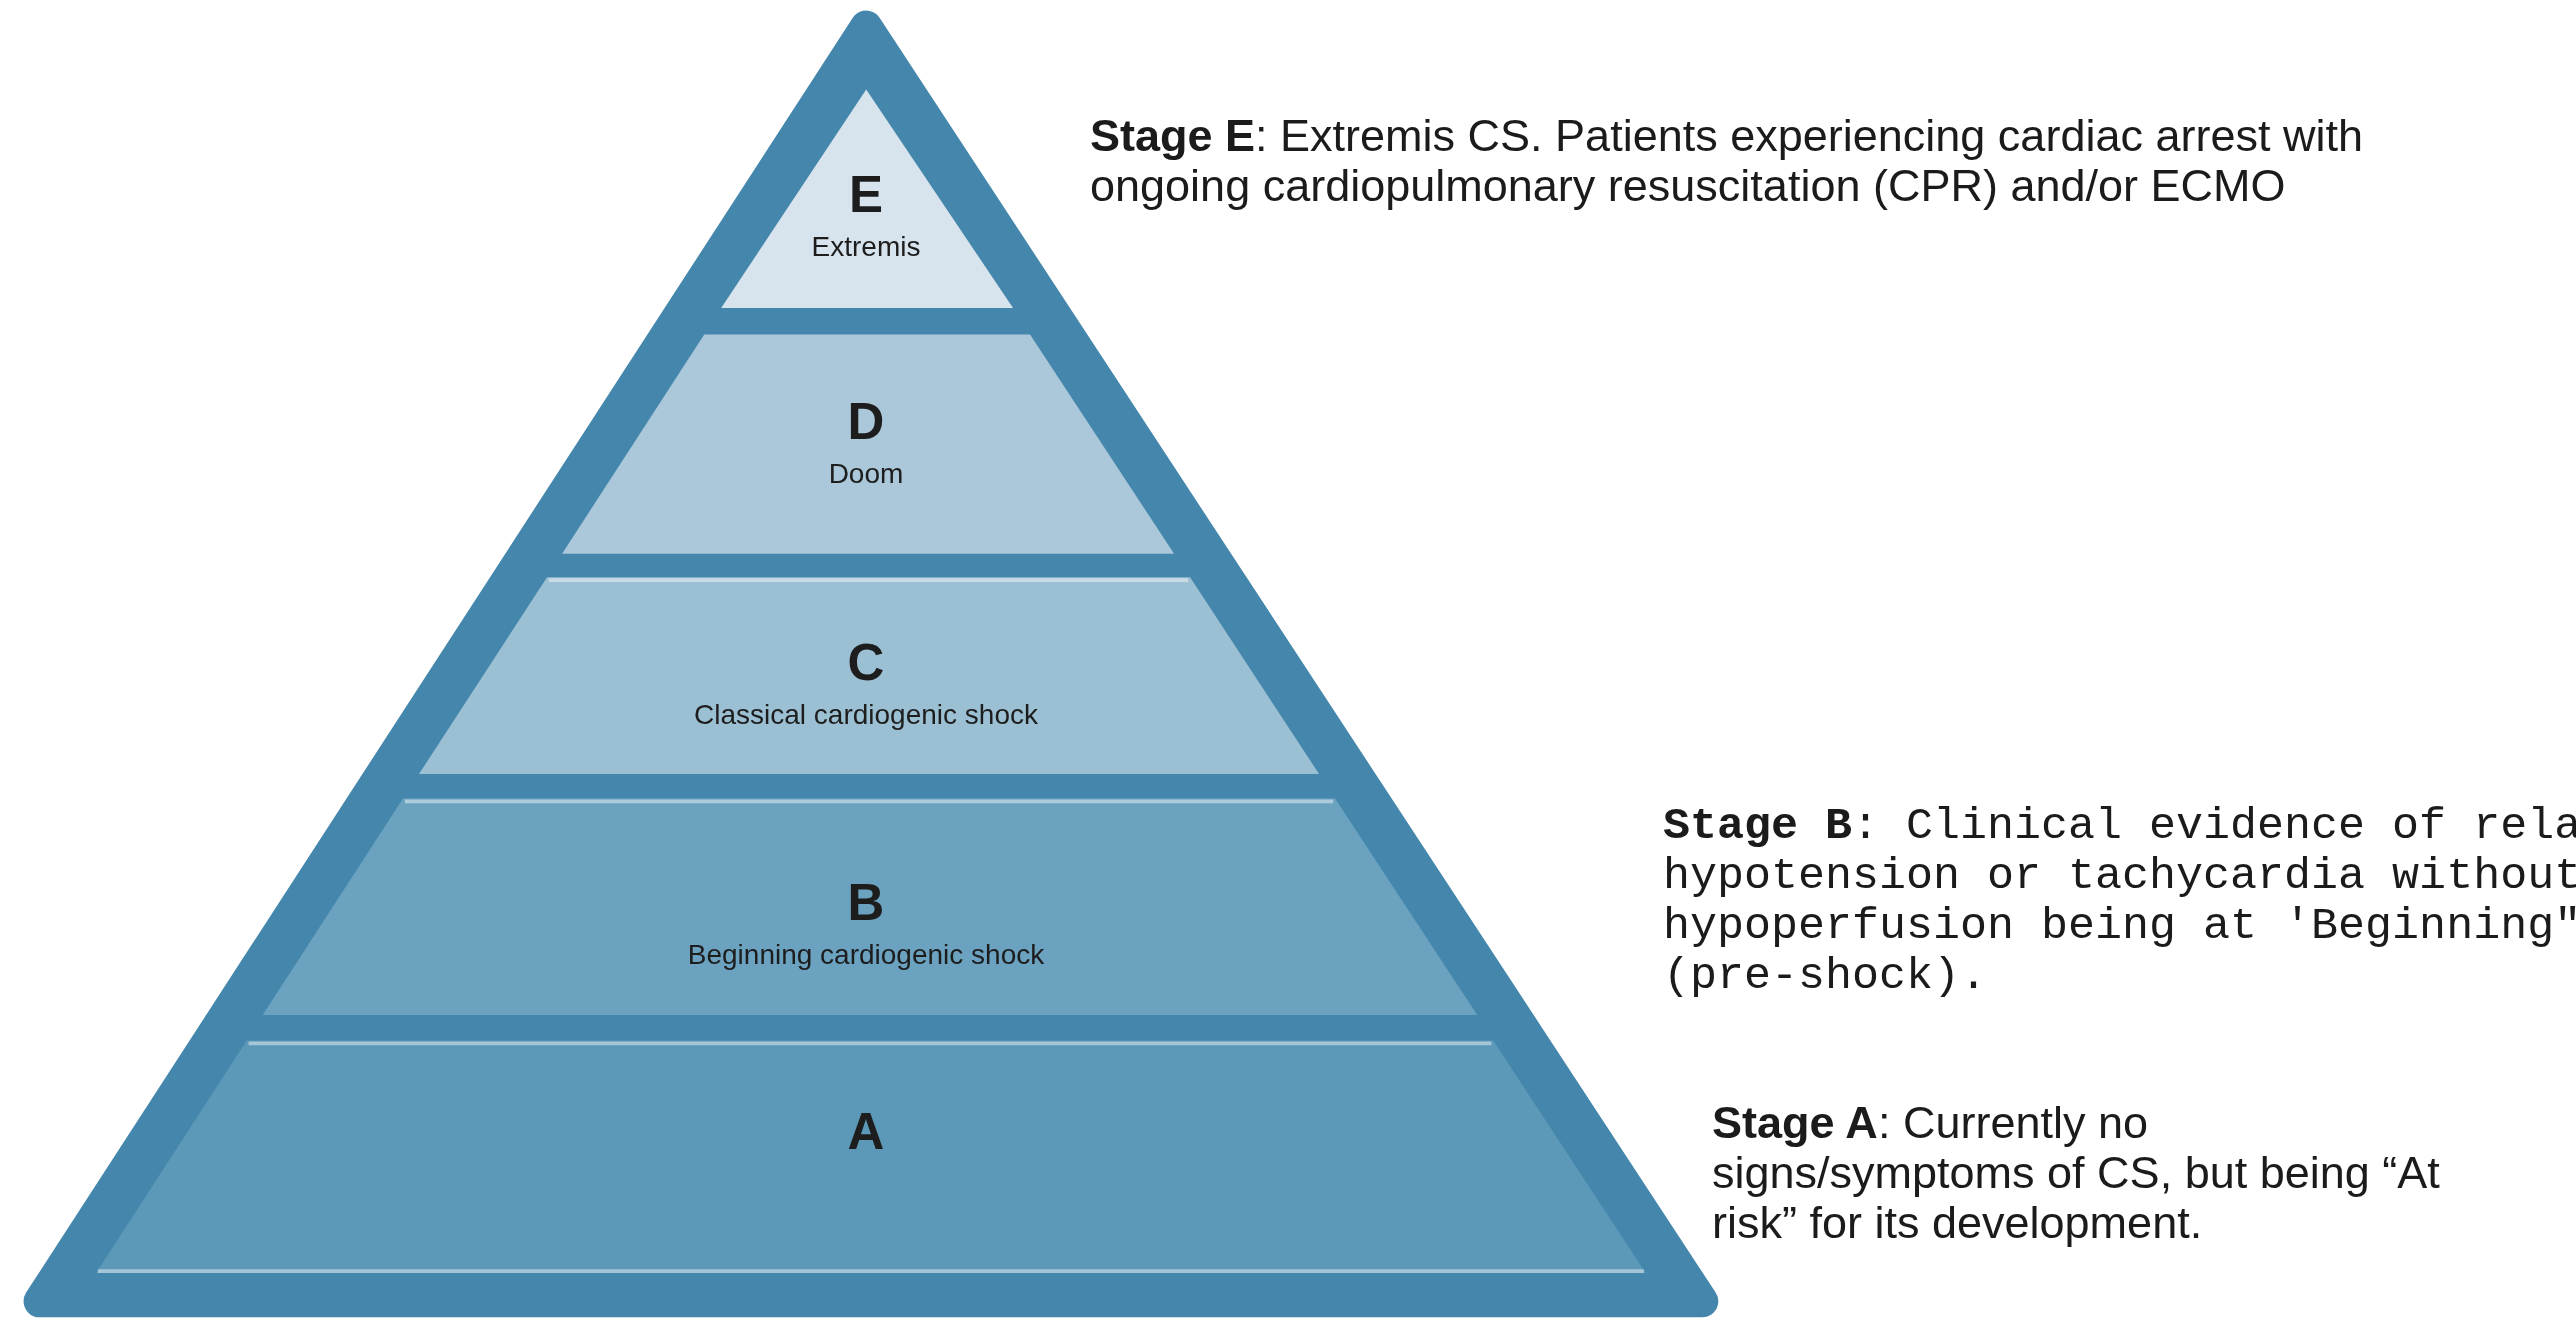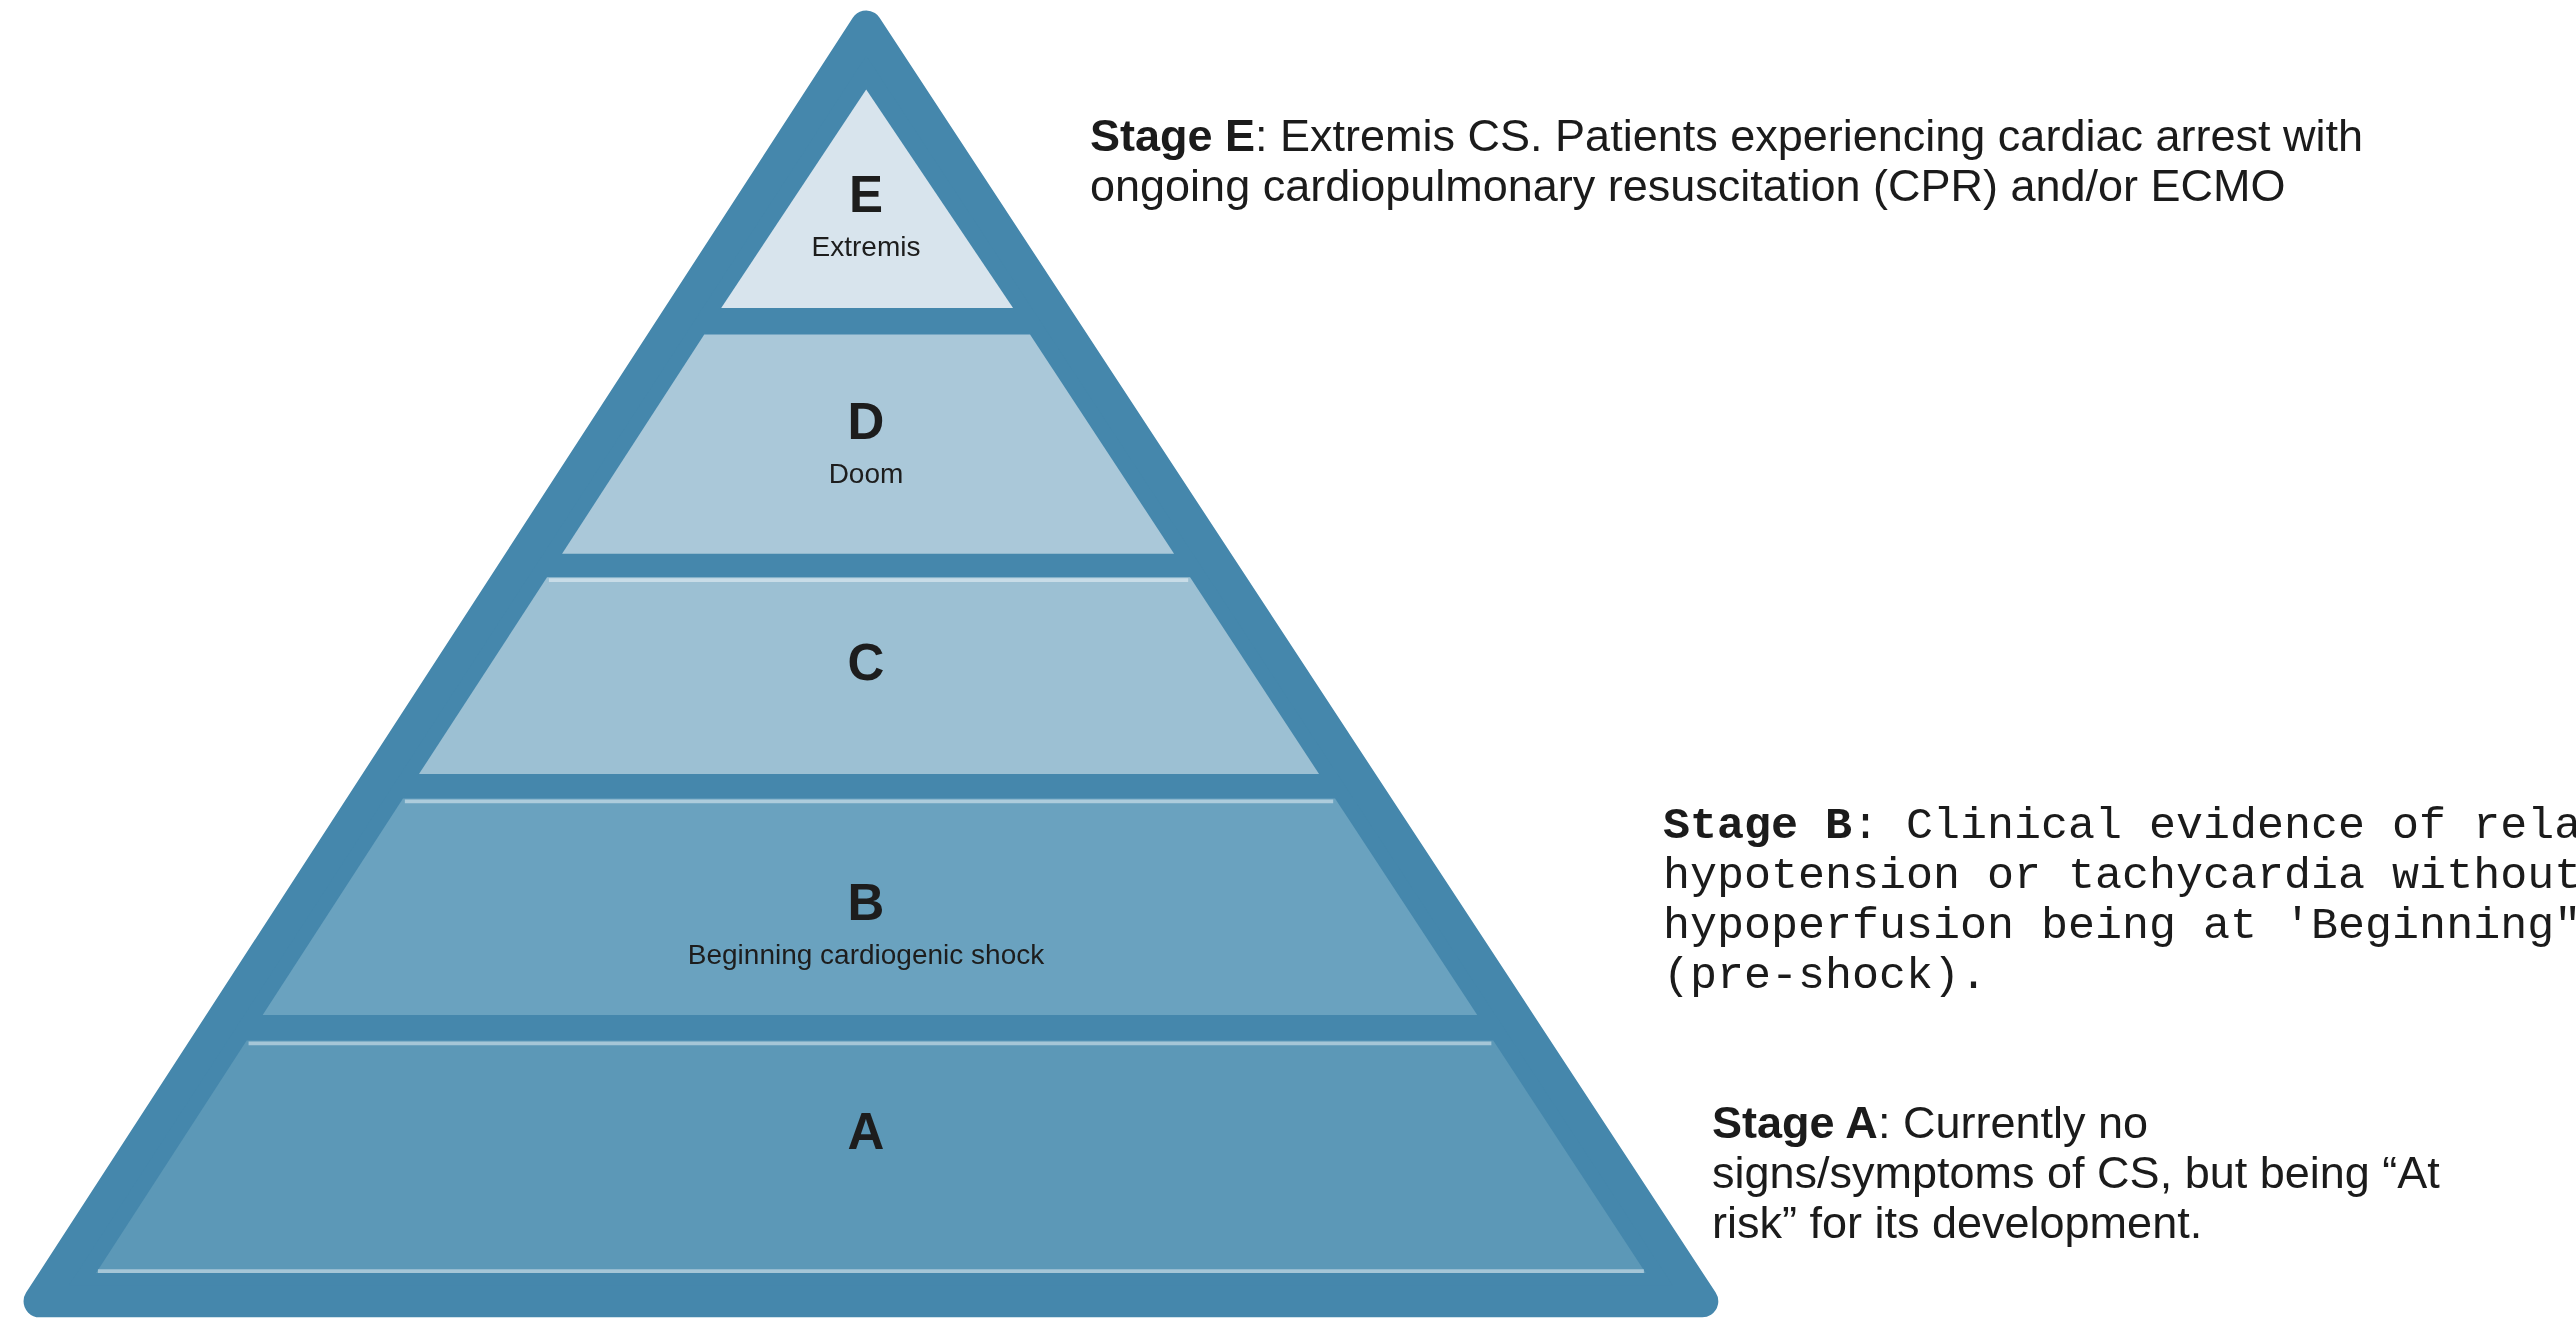--- a/index.html
+++ b/index.html
@@ -89,20 +89,21 @@
   <div class="stage-label pos-e">
     <div class="letter">E</div>
     <div class="sub">Extremis</div>
   </div>
   <div class="stage-label pos-d">
     <div class="letter">D</div>
     <div class="sub">Doom</div>
   </div>
   <div class="stage-label pos-c">
     <div class="letter">C</div>
+    <div class="sub">Classical cardiogenic shock</div>
   </div>
   <div class="stage-label pos-b">
     <div class="letter">B</div>
     <div class="sub">Beginning cardiogenic shock</div>
   </div>
   <div class="stage-label pos-a">
     <div class="letter">A</div>
   </div>
 
   <div class="desc desc-e"><span class="b">Stage E</span><span>: Extremis CS. Patients experiencing cardiac arrest with

